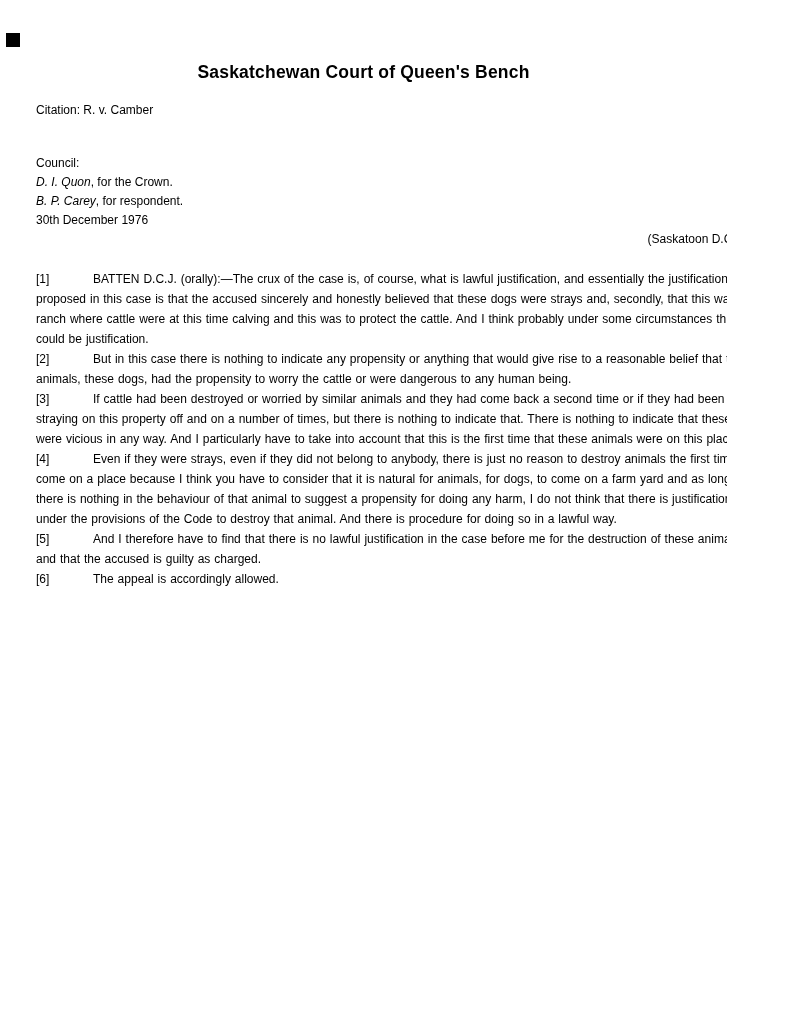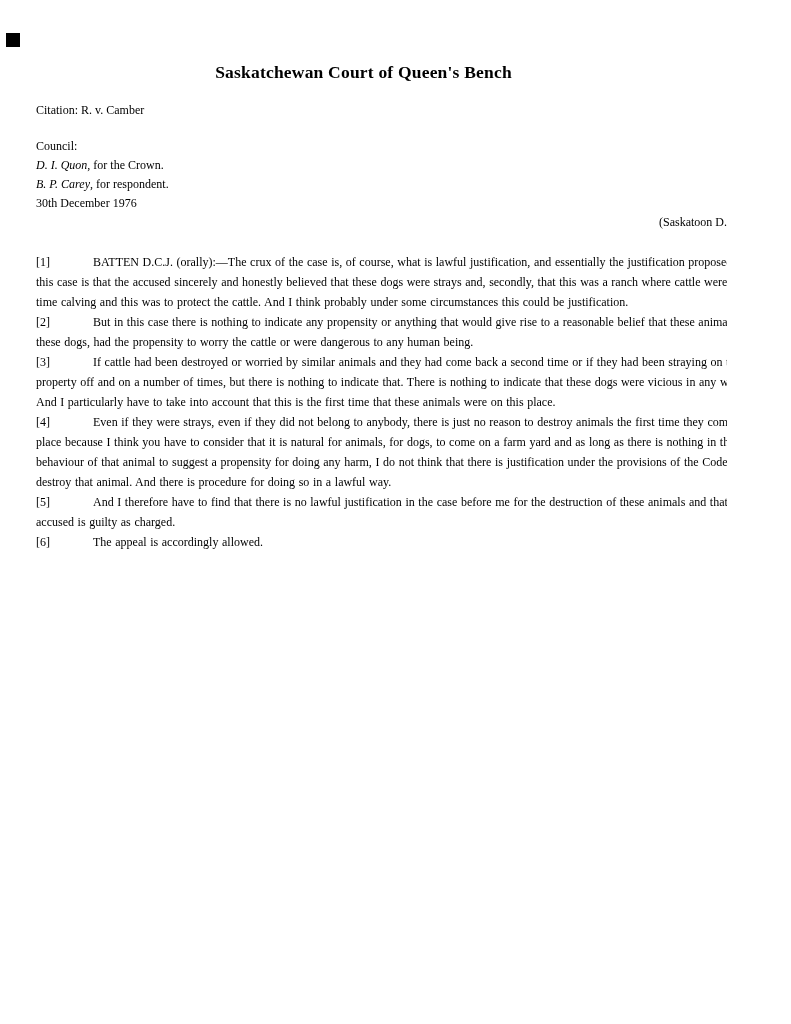--- a/index.html
+++ b/index.html
@@ -5,21 +5,21 @@
   html, body {
     margin: 0;
     padding: 0;
     background: #ffffff;
   }
   .page {
     position: relative;
     width: 727px;
     height: 1024px;
     background: #ffffff;
-    font-family: Liberation Serif, serif;
+    font-family: Liberation Sans, sans-serif;
     color: #000000;
     overflow: hidden;
   }
   .corner-mark {
     position: absolute;
     left: 6px;
     top: 33px;
     width: 14px;
     height: 14px;
     background: #000000;
@@ -38,21 +38,21 @@
   .content {
     position: absolute;
     left: 36px;
     top: 101px;
     width: 727px;
     font-size: 12px;
     line-height: 19px;
   }
   .content p { margin: 0; }
   .meta-line { margin: 0; }
-  .council-block { margin-top: 17px; }
+  .council-block { margin-top: 34px; }
   .council-name { font-style: italic; }
   .hearing-date { margin-top: 19px; }
   .court-ref {
     margin-top: 14px;
     text-align: right;
   }
   .para {
     margin-top: 13px;
     line-height: 20px;
     word-spacing: 0.6px;

